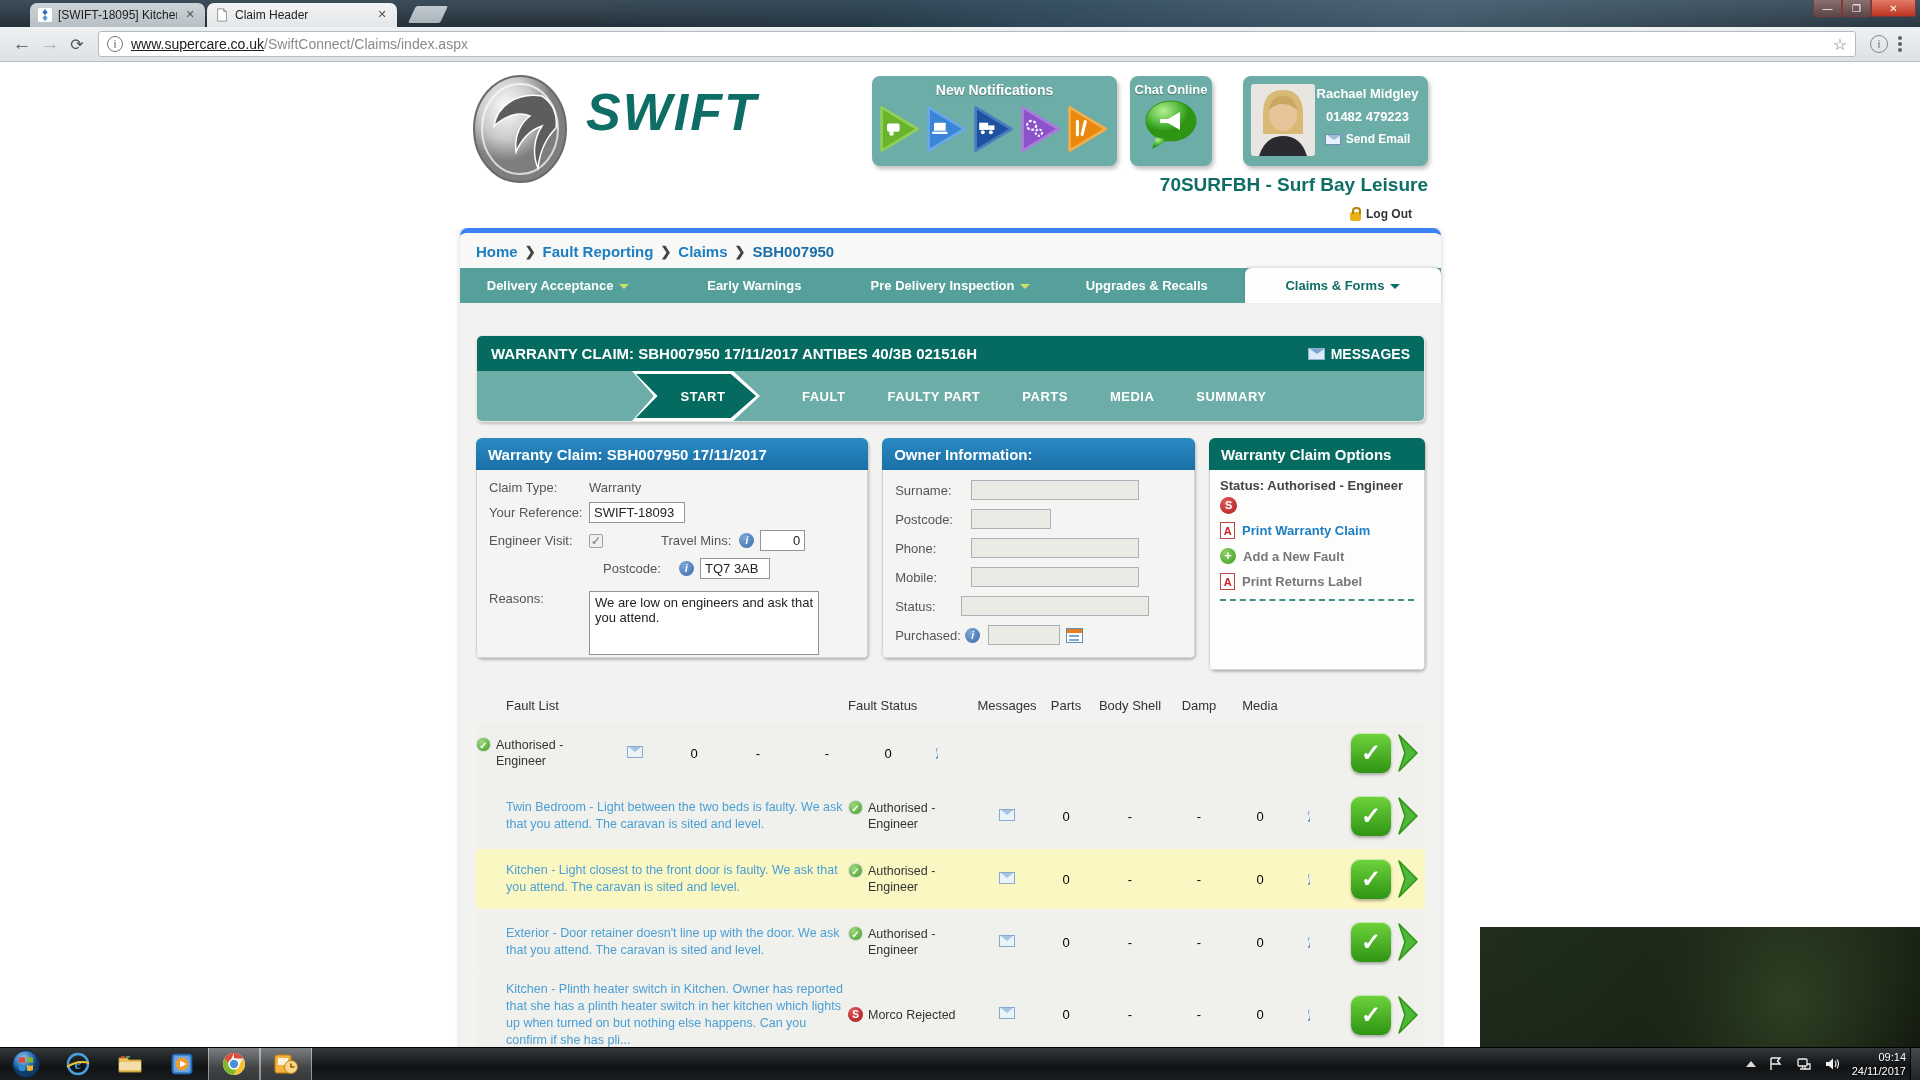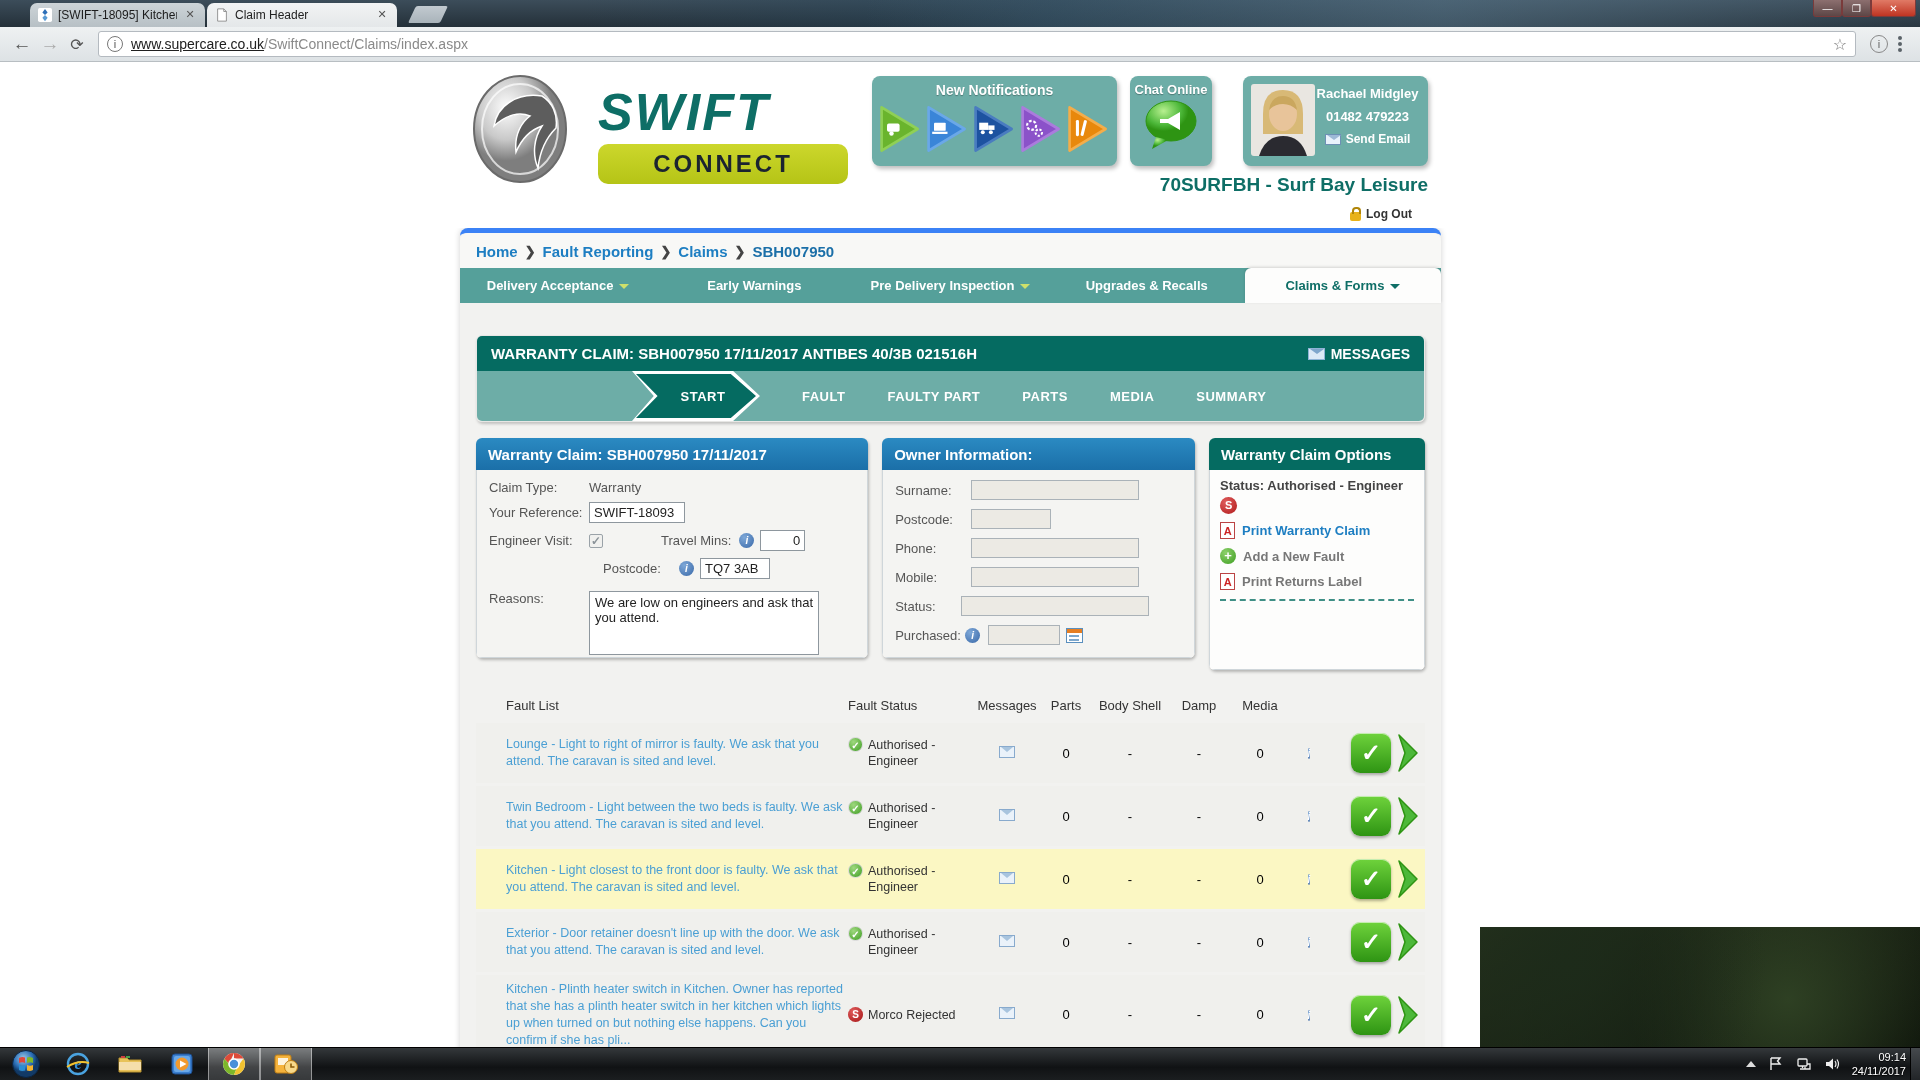--- a/index.html
+++ b/index.html
@@ -37,21 +37,21 @@
   .photo-patch{position:absolute;right:0;bottom:0;width:440px;height:120px;background:
      radial-gradient(circle at 20% 30%, #1d2b1a, transparent 55%),
      radial-gradient(circle at 70% 60%, #2e4023, transparent 50%),
      radial-gradient(circle at 45% 90%, #141c10, transparent 60%),
      linear-gradient(160deg,#27331e,#0e140b);}
 
   
   .site-header{position:relative;height:166px;background:#fff;z-index:2;}
   .logo-wrap{position:absolute;left:472px;top:12px;display:flex;}
   .logo-emblem{width:96px;height:110px;}
-  .logo-texts{margin-left:30px;padding-top:15px;}
+  .logo-texts{margin-left:18px;padding-top:15px;}
   .logo-swift{font-size:52px;font-weight:bold;font-style:italic;color:#0e6e66;letter-spacing:2px;line-height:.9;}
   .logo-connect{margin-top:8px;width:250px;height:40px;background:linear-gradient(180deg,#ccd72c,#b5c416);border-radius:10px;display:flex;align-items:center;justify-content:center;font-size:24px;font-weight:bold;color:#1b2430;letter-spacing:3px;}
   .notif-card{position:absolute;left:872px;top:14px;width:245px;height:90px;background:#6dada7;border-radius:8px;box-shadow:2px 3px 4px rgba(0,0,0,.25);text-align:center;padding-top:6px;}
   .notif-title{color:#fff;font-size:14px;font-weight:bold;text-shadow:0 1px 1px rgba(0,0,0,.3);}
   .notif-icons{display:flex;justify-content:center;gap:2px;margin-top:5px;}
   .notif-icons svg{width:45px;height:52px;}
   .chat-card{position:absolute;left:1130px;top:14px;width:82px;height:90px;background:#6dada7;border-radius:8px;box-shadow:2px 3px 4px rgba(0,0,0,.25);text-align:center;padding-top:6px;}
   .chat-title{color:#fff;font-size:13px;font-weight:bold;text-shadow:0 1px 1px rgba(0,0,0,.3);}
   .user-card{position:absolute;left:1243px;top:14px;width:185px;height:90px;background:#6dada7;border-radius:8px;box-shadow:2px 3px 4px rgba(0,0,0,.25);display:flex;padding:8px;}
   .user-photo{width:64px;height:72px;border-radius:3px;flex:0 0 auto;}
@@ -224,21 +224,20 @@
               <stop offset="60%" stop-color="#c9c9c9"></stop>
               <stop offset="100%" stop-color="#7e7e7e"></stop>
             </radialGradient>
         </defs>
         <ellipse cx="48" cy="55" rx="46" ry="53" fill="url(#silver)" stroke="#6a6a6a" stroke-width="2"></ellipse>
         <ellipse cx="48" cy="55" rx="38" ry="45" fill="none" stroke="#fff" stroke-width="2" opacity=".7"></ellipse>
         <path d="M70 22 C45 18 25 32 22 52 C35 40 48 38 58 42 C50 48 42 60 44 78 C50 64 58 56 70 52 C62 64 60 80 66 94 C68 76 76 62 84 54 C86 40 80 28 70 22 Z" fill="#5d5d5d" stroke="#fff" stroke-width="1.5"></path>
       </svg>
       <div class="logo-texts">
         <div class="logo-swift">SWIFT</div>
-        <div class="logo-connect">CONNECT</div>
       </div>
     </div>
 
     <div class="notif-card">
       <div class="notif-title">New Notifications</div>
       <div class="notif-icons">
         <svg viewBox="0 0 50 56">
             <path d="M4 4 L44 28 L4 52 Z" fill="#6ab42d" stroke="#8fd055" stroke-width="3" stroke-linejoin="round"></path>
             <rect x="10" y="22" width="14" height="9" rx="2" fill="#fff"></rect>
             <circle cx="15" cy="33" r="2.5" fill="#fff"></circle>
@@ -457,21 +456,20 @@
           <span class="c-text">Fault List</span>
           <span class="c-status">Fault Status</span>
           <span class="c-msg">Messages</span>
           <span class="c-parts">Parts</span>
           <span class="c-body">Body Shell</span>
           <span class="c-damp">Damp</span>
           <span class="c-media">Media</span>
         </div>
         <div id="fault-rows">
             <div class="frow-t">
-              <span class="c-text"><a class="fault-link">Lounge - Light to right of mirror is faulty. We ask that you attend. The caravan is sited and level.</a></span>
               <span class="c-status">
                 <span class="status-cell">
                   <span class="ok-badge">✓</span>
                   <span>Authorised - Engineer</span>
                 </span>
               </span>
               <span class="c-msg"><span class="env-small"></span></span>
               <span class="c-parts">0</span>
               <span class="c-body">-</span>
               <span class="c-damp">-</span>

